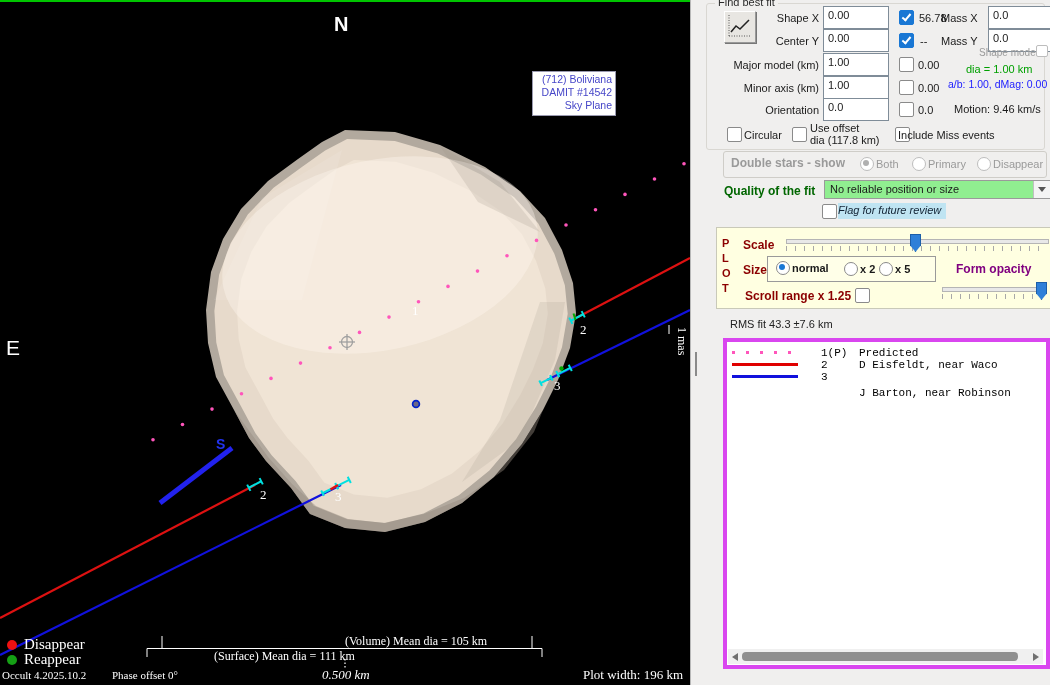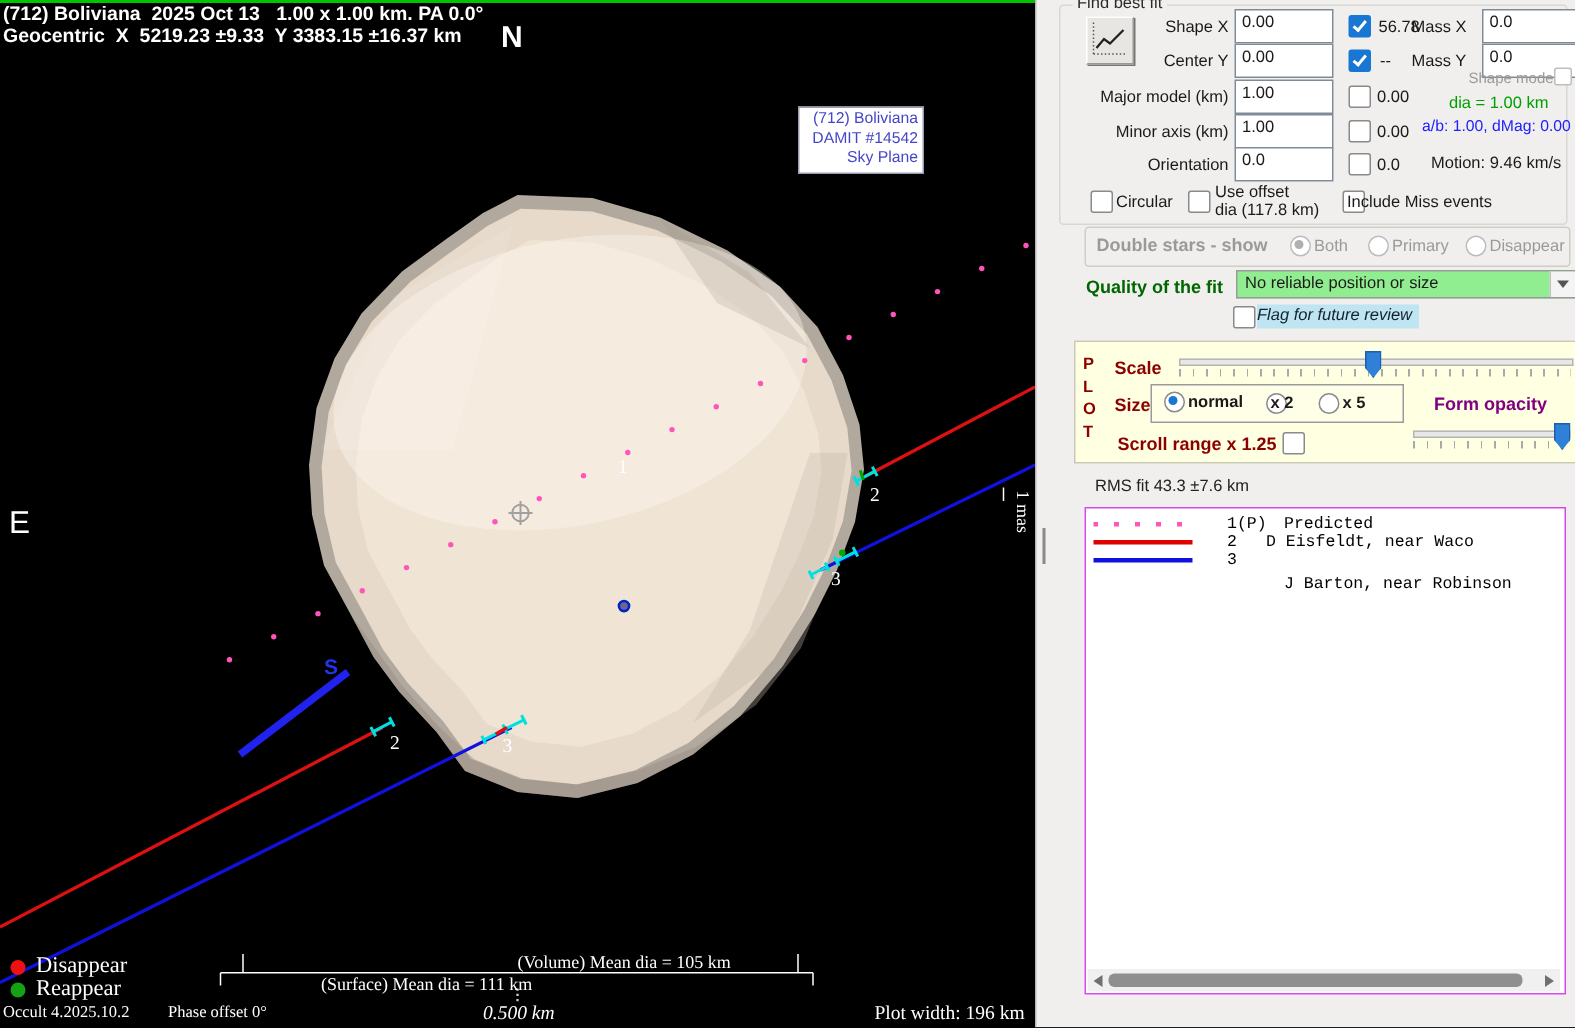--- a/index.html
+++ b/index.html
@@ -33,21 +33,21 @@
   .gray{color:#9a9a9a;}
   .darkred{color:#8b0000;font-weight:bold;}
   .slider-groove{position:absolute;height:3px;background:#e8e8e8;border:1px solid #b5b5b5;}
   .ticks{position:absolute;height:5px;background:repeating-linear-gradient(90deg,#a8a8a8 0 1px,transparent 1px 9px);}
   .thumb{position:absolute;width:9px;height:16px;background:#2f80d8;border:1px solid #1d5fa8;
          clip-path:polygon(0 0,100% 0,100% 62%,50% 100%,0 62%);}
   #plotbox{position:absolute;left:25px;top:227px;width:335px;height:80px;background:#ffffe1;
            border:1px solid #c9c9b8;}
   #sizebox{position:absolute;left:76px;top:256px;width:167px;height:24px;border:1px solid #9a9a9a;background:#ffffe8;}
   #listbox{position:absolute;left:32px;top:338px;width:319px;height:323px;background:#fff;
-           border:1px solid #d946ef;font-family:"Liberation Mono","DejaVu Sans Mono",monospace;
+           border:4px solid #d946ef;font-family:"Liberation Mono","DejaVu Sans Mono",monospace;
            font-size:11px;color:#000;}
   .lrow{position:absolute;left:0;width:100%;height:12px;}
   .lsample{position:absolute;left:5px;top:5px;width:66px;}
   .hsb{position:absolute;left:1px;bottom:1px;width:315px;height:15px;background:#f0f0f0;}
   .hsb .thumbbar{position:absolute;left:14px;top:3px;width:276px;height:9px;background:#8f8f8f;border-radius:4px;}
   .arrow{position:absolute;top:4px;width:0;height:0;border-top:4px solid transparent;border-bottom:4px solid transparent;}
   .arrow.left{left:4px;border-right:6px solid #707070;}
   .arrow.right{right:4px;border-left:6px solid #707070;}
   #combo{position:absolute;left:133px;top:180px;width:226px;height:17px;border:1px solid #9a9a9a;background:#90ee90;}
   #combo .btn{position:absolute;right:0;top:0;width:17px;height:17px;background:#f4f4f4;border-left:1px solid #c0c0c0;}
@@ -175,22 +175,20 @@
         <line x1="532" y1="636" x2="532" y2="648.5"></line>
         <line x1="147" y1="648.5" x2="147" y2="657"></line>
         <line x1="542" y1="648.5" x2="542" y2="657"></line>
       </g>
       <line x1="345" y1="659" x2="345" y2="668" stroke="#cfcfcf" stroke-width="1.5" stroke-dasharray="1.5,2"></line>
 
       <circle cx="12" cy="645" r="5" fill="#ee1111"></circle>
       <circle cx="12" cy="660" r="5" fill="#15a015"></circle>
     </svg>
 
-    <div class="abs ptitle" style="left:2px;top:1px;">(712) Boliviana  2025 Oct 13   1.00 x 1.00 km. PA 0.0°</div>
-    <div class="abs ptitle" style="left:2px;top:16px;">Geocentric  X  5219.23 ±9.33  Y 3383.15 ±16.37 km</div>
 
     <div id="infobox">
       <div>(712) Boliviana</div>
       <div>DAMIT #14542</div>
       <div>Sky Plane</div>
     </div>
 
     <div class="abs serif" style="left:24px;top:636px;font-size:15px;">Disappear</div>
     <div class="abs serif" style="left:24px;top:651px;font-size:15px;">Reappear</div>
 
@@ -286,21 +284,21 @@
     <div class="abs darkred" style="left:52px;top:238px;font-size:12px;">Scale</div>
     <div class="slider-groove" style="left:95px;top:239px;width:261px;"></div>
     <div class="ticks" style="left:95px;top:246px;width:261px;"></div>
     <div class="thumb" style="left:219px;top:234px;"></div>
 
     <div class="abs darkred" style="left:52px;top:263px;font-size:12px;">Size</div>
     <div id="sizebox"></div>
     <div class="radio sel" style="left:85px;top:261px;"></div>
     <div class="abs" style="left:101px;top:262px;font-weight:bold;">normal</div>
     <div class="radio" style="left:153px;top:262px;"></div>
-    <div class="abs" style="left:156px;top:263px;font-weight:bold;">x 2</div>
+    <div class="abs" style="left:169px;top:263px;font-weight:bold;">x 2</div>
     <div class="radio" style="left:188px;top:262px;"></div>
     <div class="abs" style="left:204px;top:263px;font-weight:bold;">x 5</div>
     <div class="abs" style="left:265px;top:262px;color:#800080;font-weight:bold;font-size:12px;">Form opacity</div>
 
     <div class="abs darkred" style="left:54px;top:289px;font-size:12px;">Scroll range x 1.25</div>
     <div class="cb" style="left:164px;top:288px;"></div>
     <div class="slider-groove" style="left:251px;top:287px;width:103px;"></div>
     <div class="ticks" style="left:251px;top:294px;width:103px;"></div>
     <div class="thumb" style="left:345px;top:282px;"></div>
 
@@ -308,21 +306,21 @@
 
     <div id="listbox">
       <div class="lrow" style="top:5px;">
         <div class="lsample" style="top:4px;height:3px;background:repeating-linear-gradient(90deg,#ff55bb 0 3px,transparent 3px 14px);"></div>
         <span class="abs" style="left:94px;">1(P)</span>
         <span class="abs" style="left:132px;">Predicted</span>
       </div>
       <div class="lrow" style="top:17px;">
         <div class="lsample" style="top:4px;height:3px;background:#e00000;"></div>
         <span class="abs" style="left:94px;">2</span>
-        <span class="abs" style="left:120px;">D Eisfeldt, near Waco</span>
+        <span class="abs" style="left:132px;">D Eisfeldt, near Waco</span>
       </div>
       <div class="lrow" style="top:29px;">
         <div class="lsample" style="top:4px;height:3px;background:#1111dd;"></div>
         <span class="abs" style="left:94px;">3</span>
         <span class="abs" style="left:132px;margin-top:16px;">J Barton, near Robinson</span>
       </div>
       <div class="hsb">
         <div class="arrow left"></div>
         <div class="thumbbar"></div>
         <div class="arrow right"></div>

